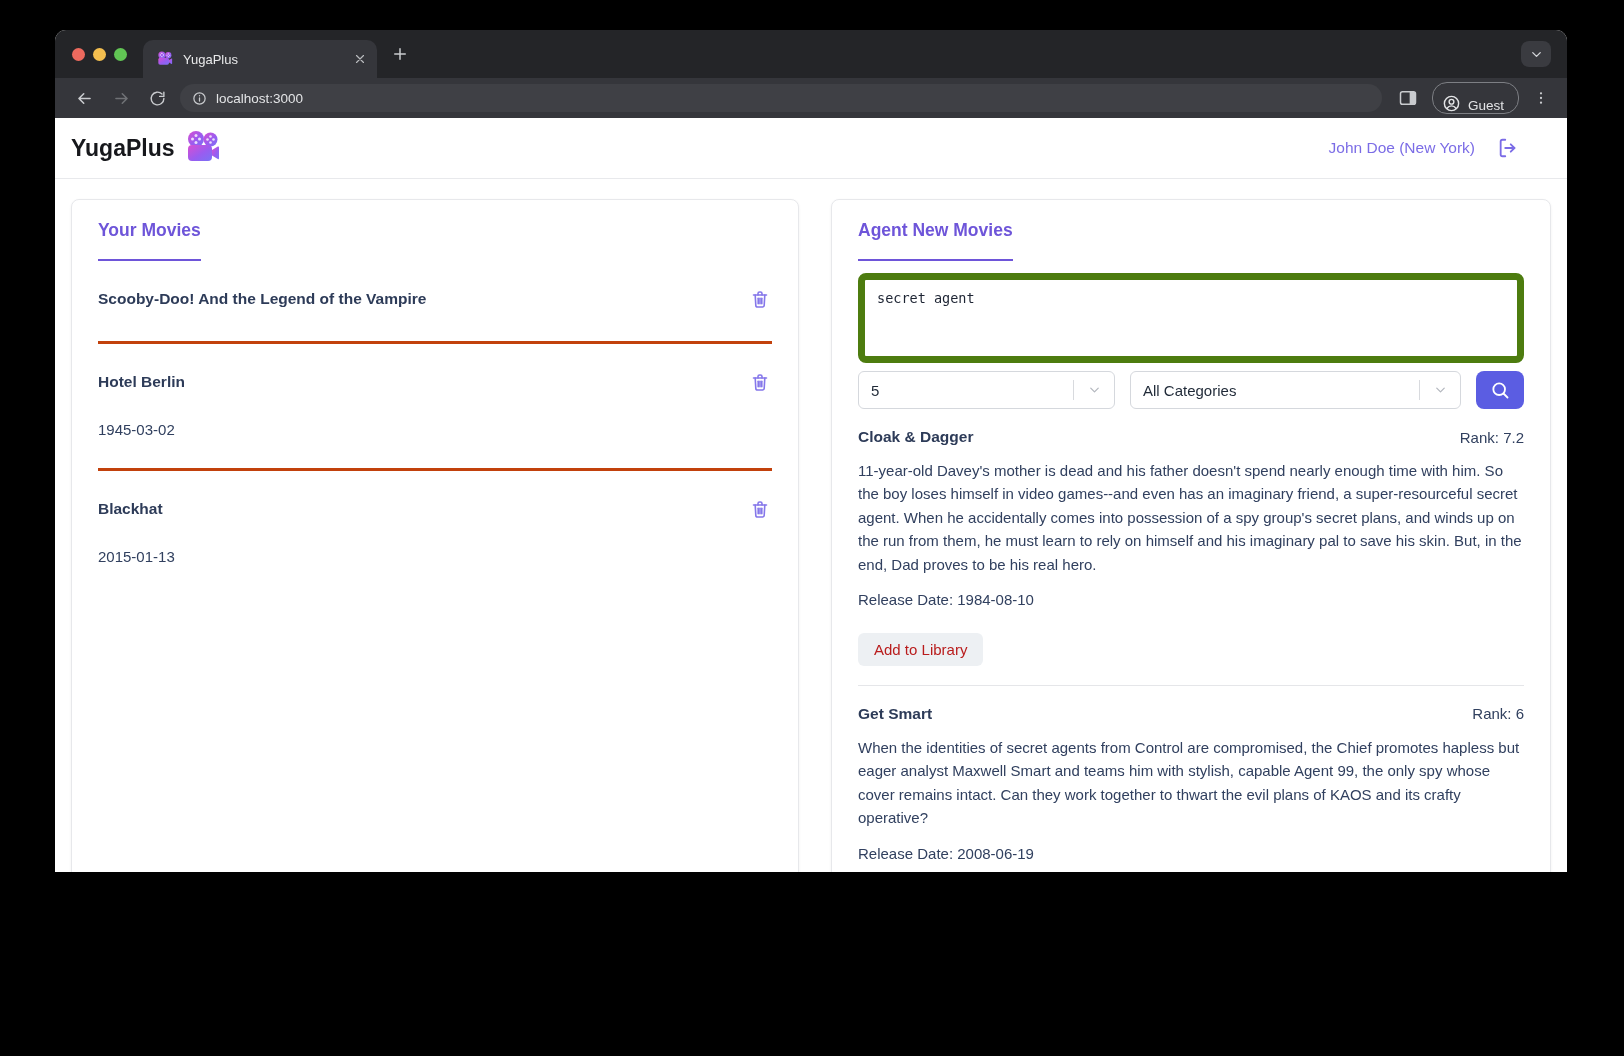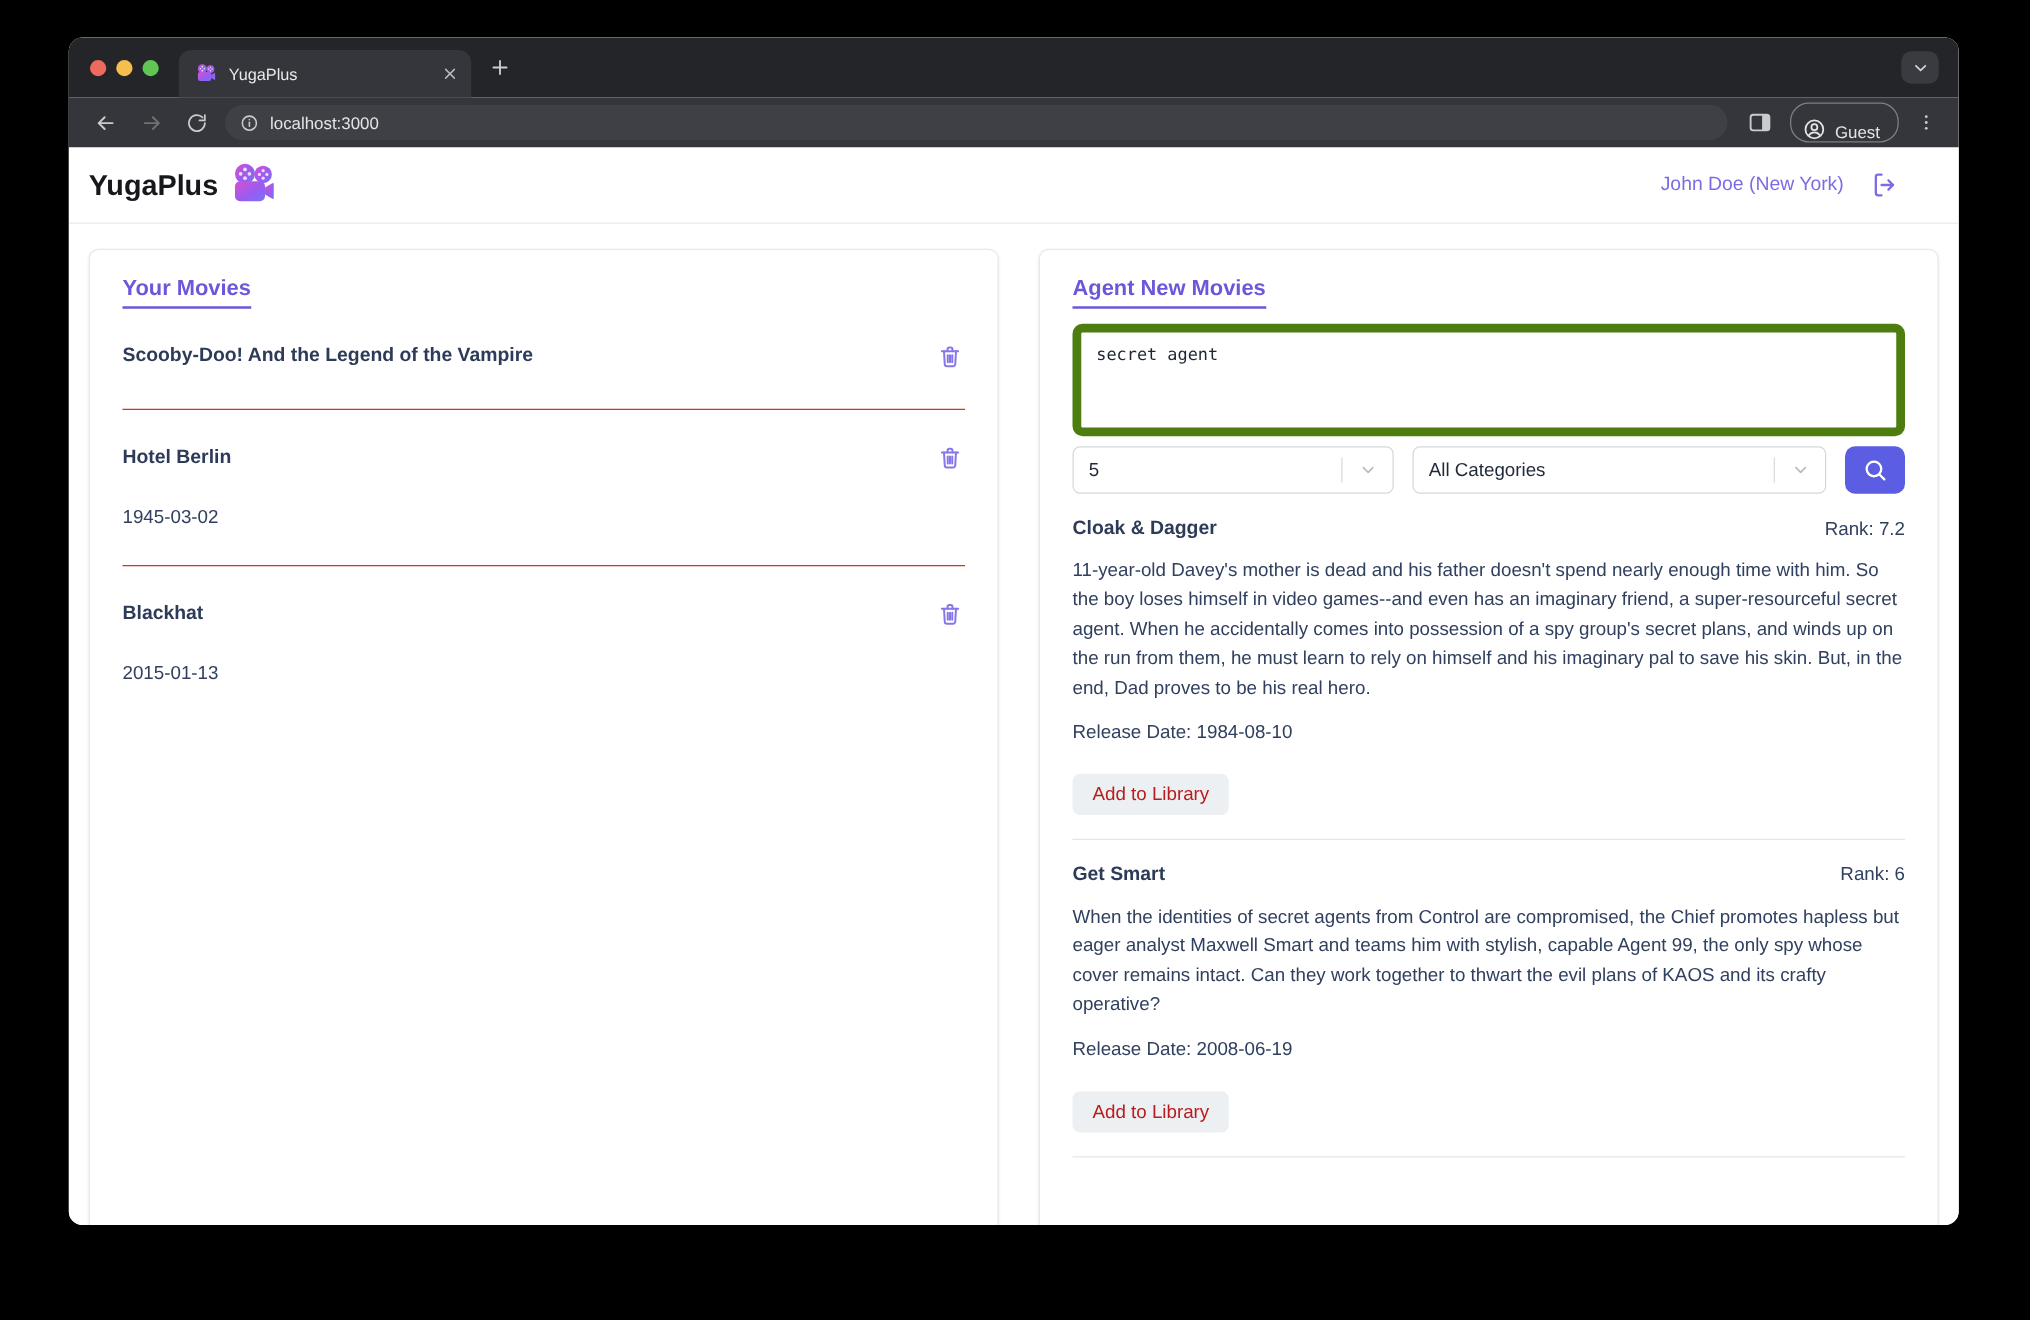--- a/index.html
+++ b/index.html
@@ -1,16 +1,16 @@
 <!DOCTYPE html>
 <html><head>
 <meta charset="utf-8">
 <style>
   html,body{margin:0;padding:0;background:#000;}
-  .stage{position:relative;width:1624px;height:1056px;background:#000;overflow:hidden;
+  .stage{position:relative;width:1624px;height:872px;background:#000;overflow:hidden;
          font-family:"Liberation Sans",sans-serif;}
   .window{position:absolute;left:55px;top:30px;width:1512px;height:950px;border-radius:11px;
           overflow:hidden;display:flex;flex-direction:column;background:#fff;}
 
   
   .tabstrip{height:48px;background:#242528;display:flex;align-items:flex-end;flex:0 0 auto;}
   .traffic{display:flex;gap:8px;align-self:center;padding-left:17px;margin-right:16px;}
   .traffic span{width:13px;height:13px;border-radius:50%;display:block;}
   .light-red{background:#ed6a5e;} .light-yellow{background:#f4bf4f;} .light-green{background:#61c554;}
   .tab{width:234px;height:38px;background:#35363b;border-radius:10px 10px 0 0;display:flex;
@@ -35,24 +35,24 @@
        align-items:center;justify-content:space-between;padding:0 48px 0 16px;}
   .brand{display:flex;align-items:center;gap:9px;font-size:23px;font-weight:bold;color:#17181c;}
   .user-area{display:flex;align-items:center;gap:22px;}
   .user-link{color:#7b6ce6;font-size:15.5px;}
   .content{flex:1;display:flex;gap:32px;padding:20px 16px 0;overflow:hidden;}
   .card{background:#fff;border:1px solid #e7e8eb;border-radius:8px;box-shadow:0 1px 3px rgba(0,0,0,.06);
        box-sizing:border-box;padding:20px 26px;height:810px;}
   .card-left{width:728px;flex:0 0 auto;}
   .card-right{flex:1;}
   .panel-title{display:table;margin:0;font-size:17.5px;font-weight:bold;color:#6e55d9;
-       padding-bottom:4px;border-bottom:2px solid #6e55d9;}
+       padding-bottom:18px;border-bottom:2px solid #6e55d9;}
 
   
-  .movie{padding:26px 0 30px;border-bottom:1px solid #c2410c;}
+  .movie{padding:26px 0 30px;border-bottom:3px solid #c2410c;}
   .movie:last-child{border-bottom:none;}
   .movie-head{display:flex;align-items:center;justify-content:space-between;}
   .movie-title{font-size:15.5px;font-weight:bold;color:#2d3b58;}
   .movie-date{margin-top:27px;font-size:15px;color:#31405f;}
   .trash-btn{background:none;border:none;padding:2px;cursor:pointer;display:flex;}
 
   
   .search-input{display:block;width:100%;height:90px;box-sizing:border-box;margin-top:12px;
        border:7px solid #4d7c0f;border-radius:8px;resize:none;padding:10px 12px;
        font-family:"DejaVu Sans Mono",monospace;font-size:13.5px;color:#1d2433;outline:none;}

